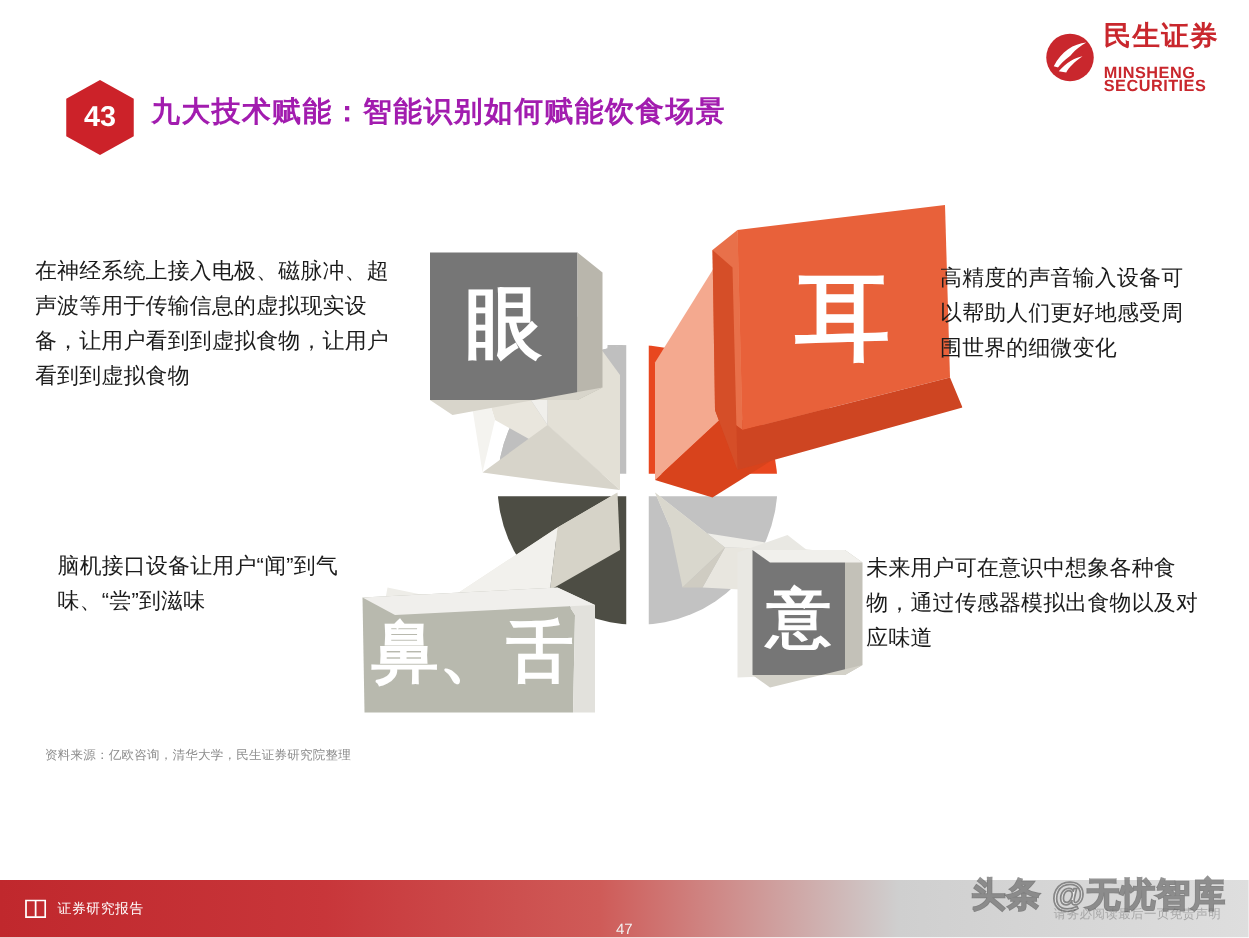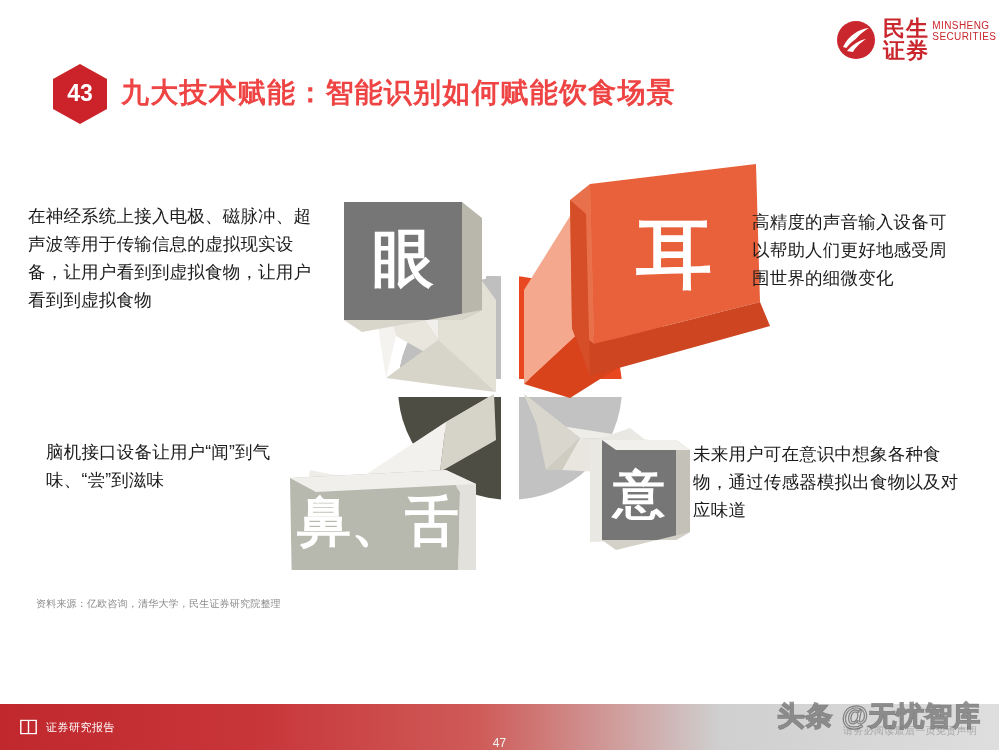--- a/index.html
+++ b/index.html
@@ -17,38 +17,38 @@
     position:absolute; left:836px; top:18px;
     display:flex; align-items:center; gap:7px;
   }
   .logo-mark { width:40px; height:40px; position:relative; }
   .logo-text-cn {
     font-size:22px; font-weight:bold; color:#c9272d;
     letter-spacing:1px; line-height:22px;
     font-family:"Liberation Sans","DejaVu Sans",sans-serif;
   }
   .logo-text-en {
-    font-size:10px; font-weight:normal; color:#c9272d;
-    letter-spacing:0.4px; line-height:11px; margin-top:2px;
-  }
-  .logo-col { display:flex; flex-direction:row; justify-content:space-between; }
+    font-size:13px; font-weight:bold; color:#c9272d;
+    letter-spacing:0.4px; line-height:11px; margin-top:12px;
+  }
+  .logo-col { display:flex; flex-direction:column; justify-content:space-between; }
 
   .title-badge {
     position:absolute; left:49px; top:63px;
     width:62px; height:62px;text-align:center;
   }
   .title-badge .num {
     position:absolute; inset:0;
     display:flex; align-items:center; justify-content:center;
     color:#fff; font-size:23px; font-weight:bold;
     letter-spacing:0px; padding-bottom:1px;
   }
   .slide-title {
     position:absolute; left:121px; top:74px;
-    font-size:28px; font-weight:bold; color:#ef4444;
+    font-size:23px; font-weight:bold; color:#a21caf;
     letter-spacing:1.2px; white-space:nowrap;
   }
 
   
   .callout {
     position:absolute;
     font-size:17.5px;
     line-height:28px;
     color:#1b1b1b;
     letter-spacing:0.2px;

